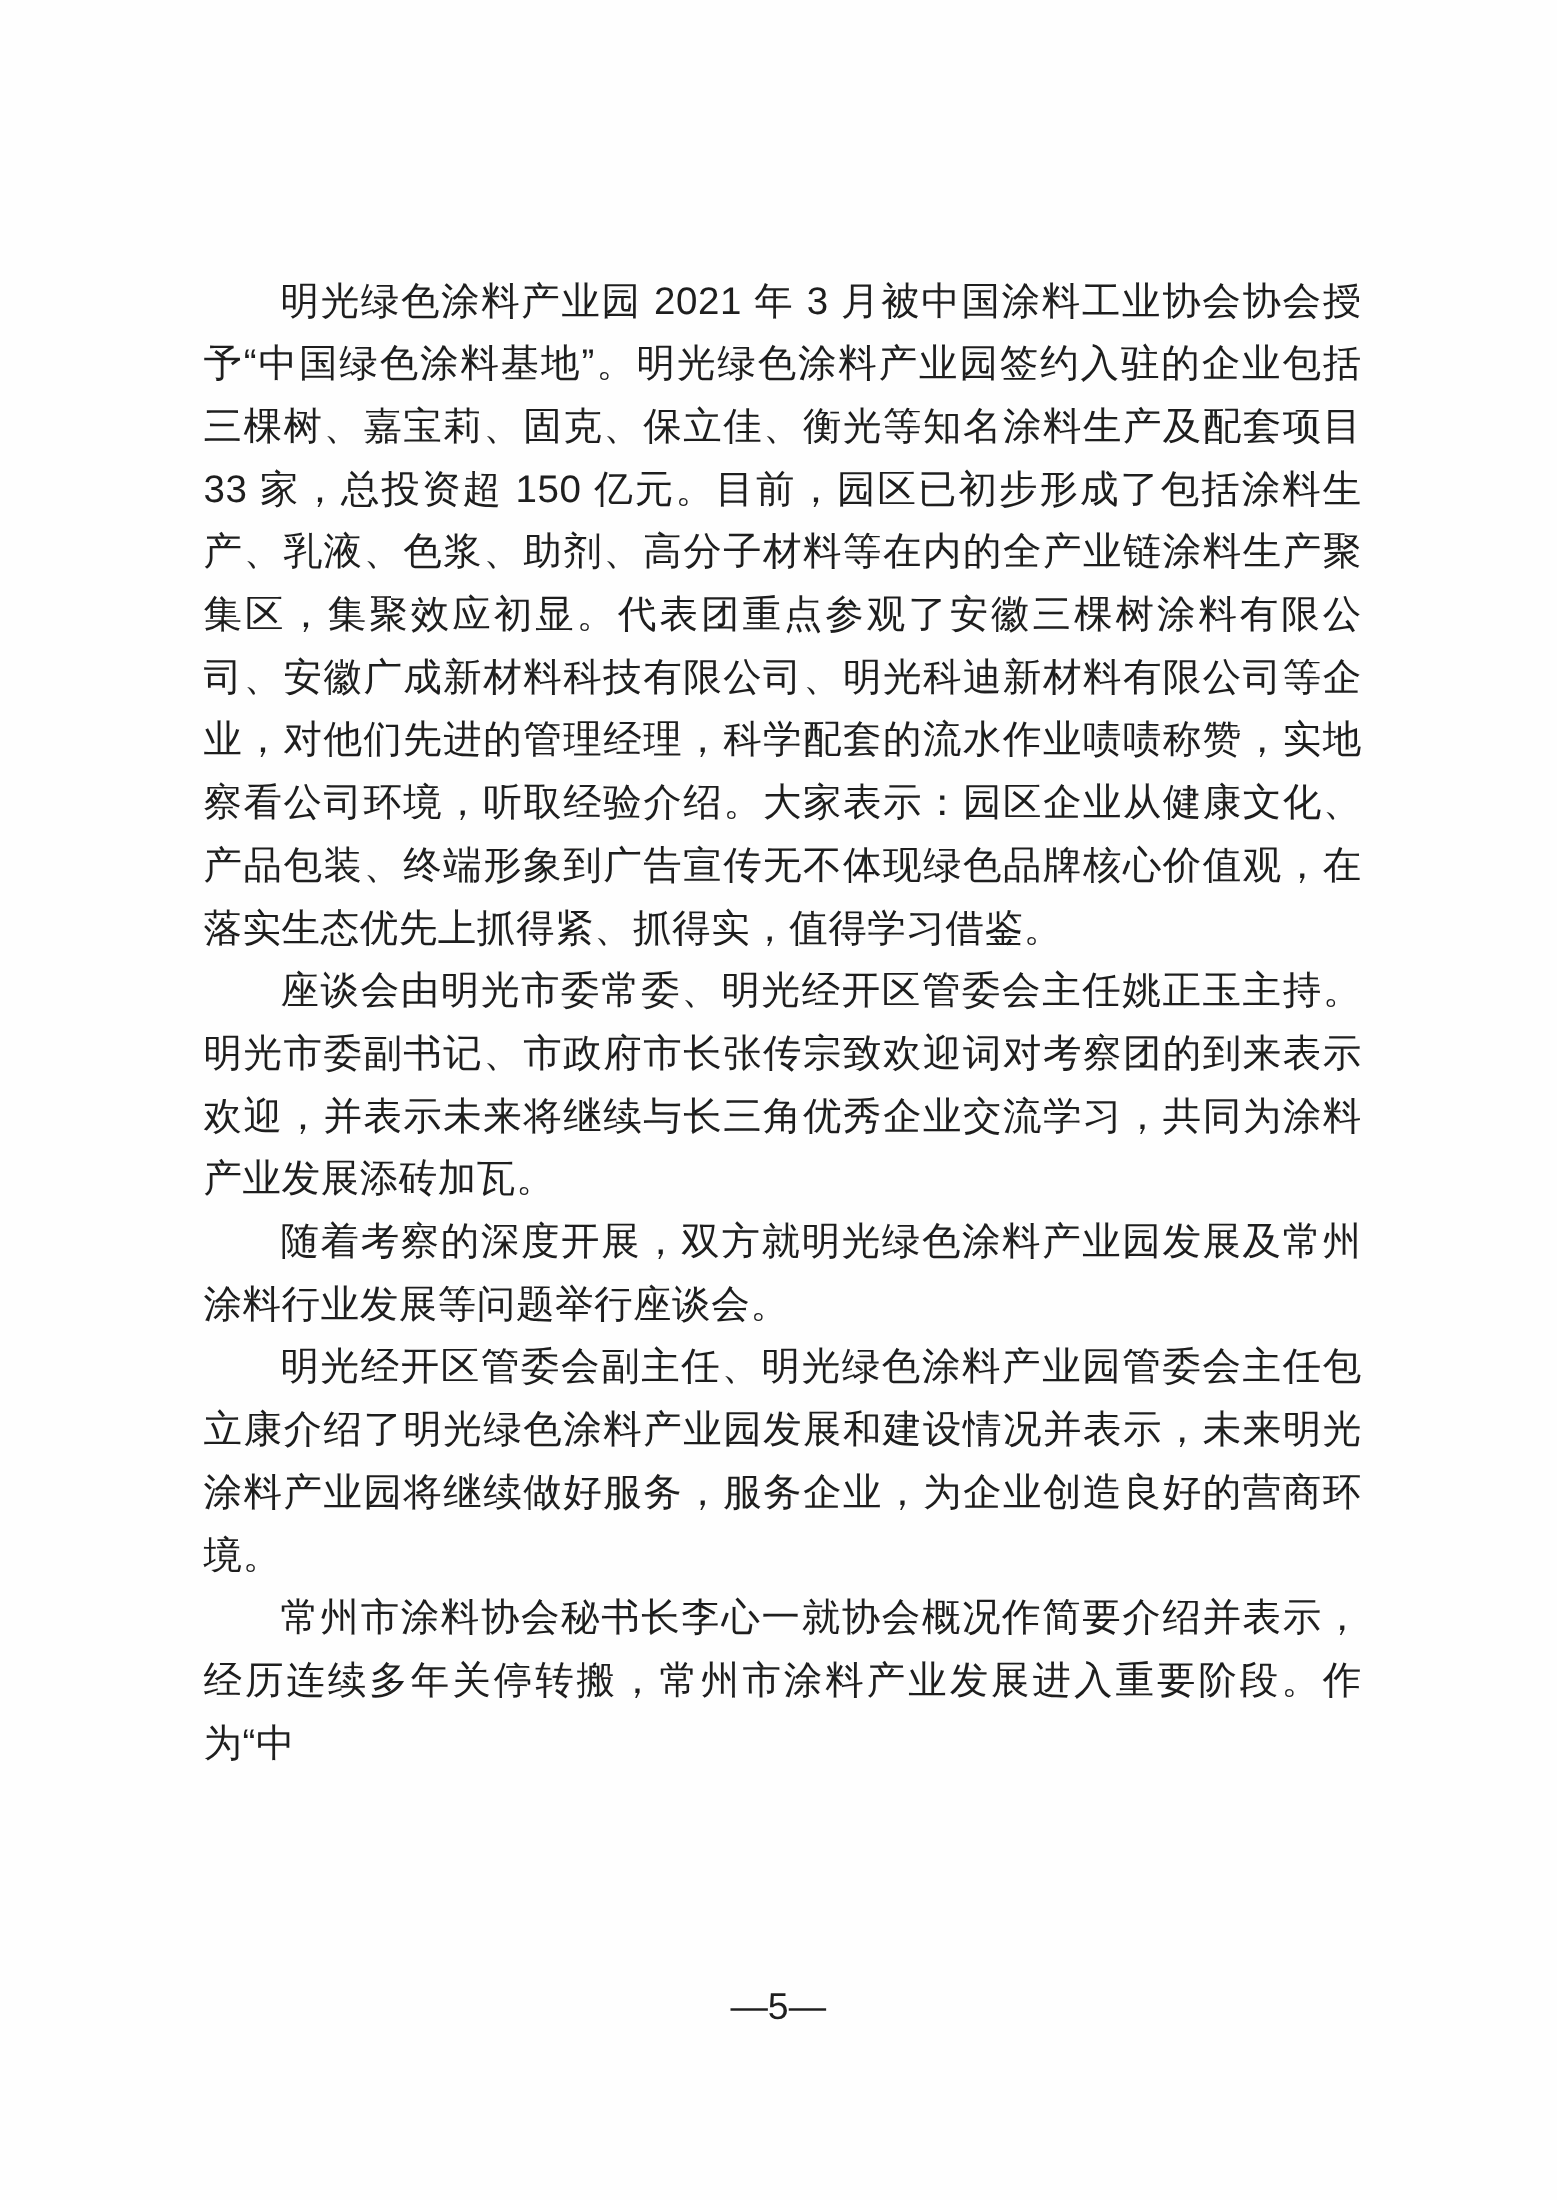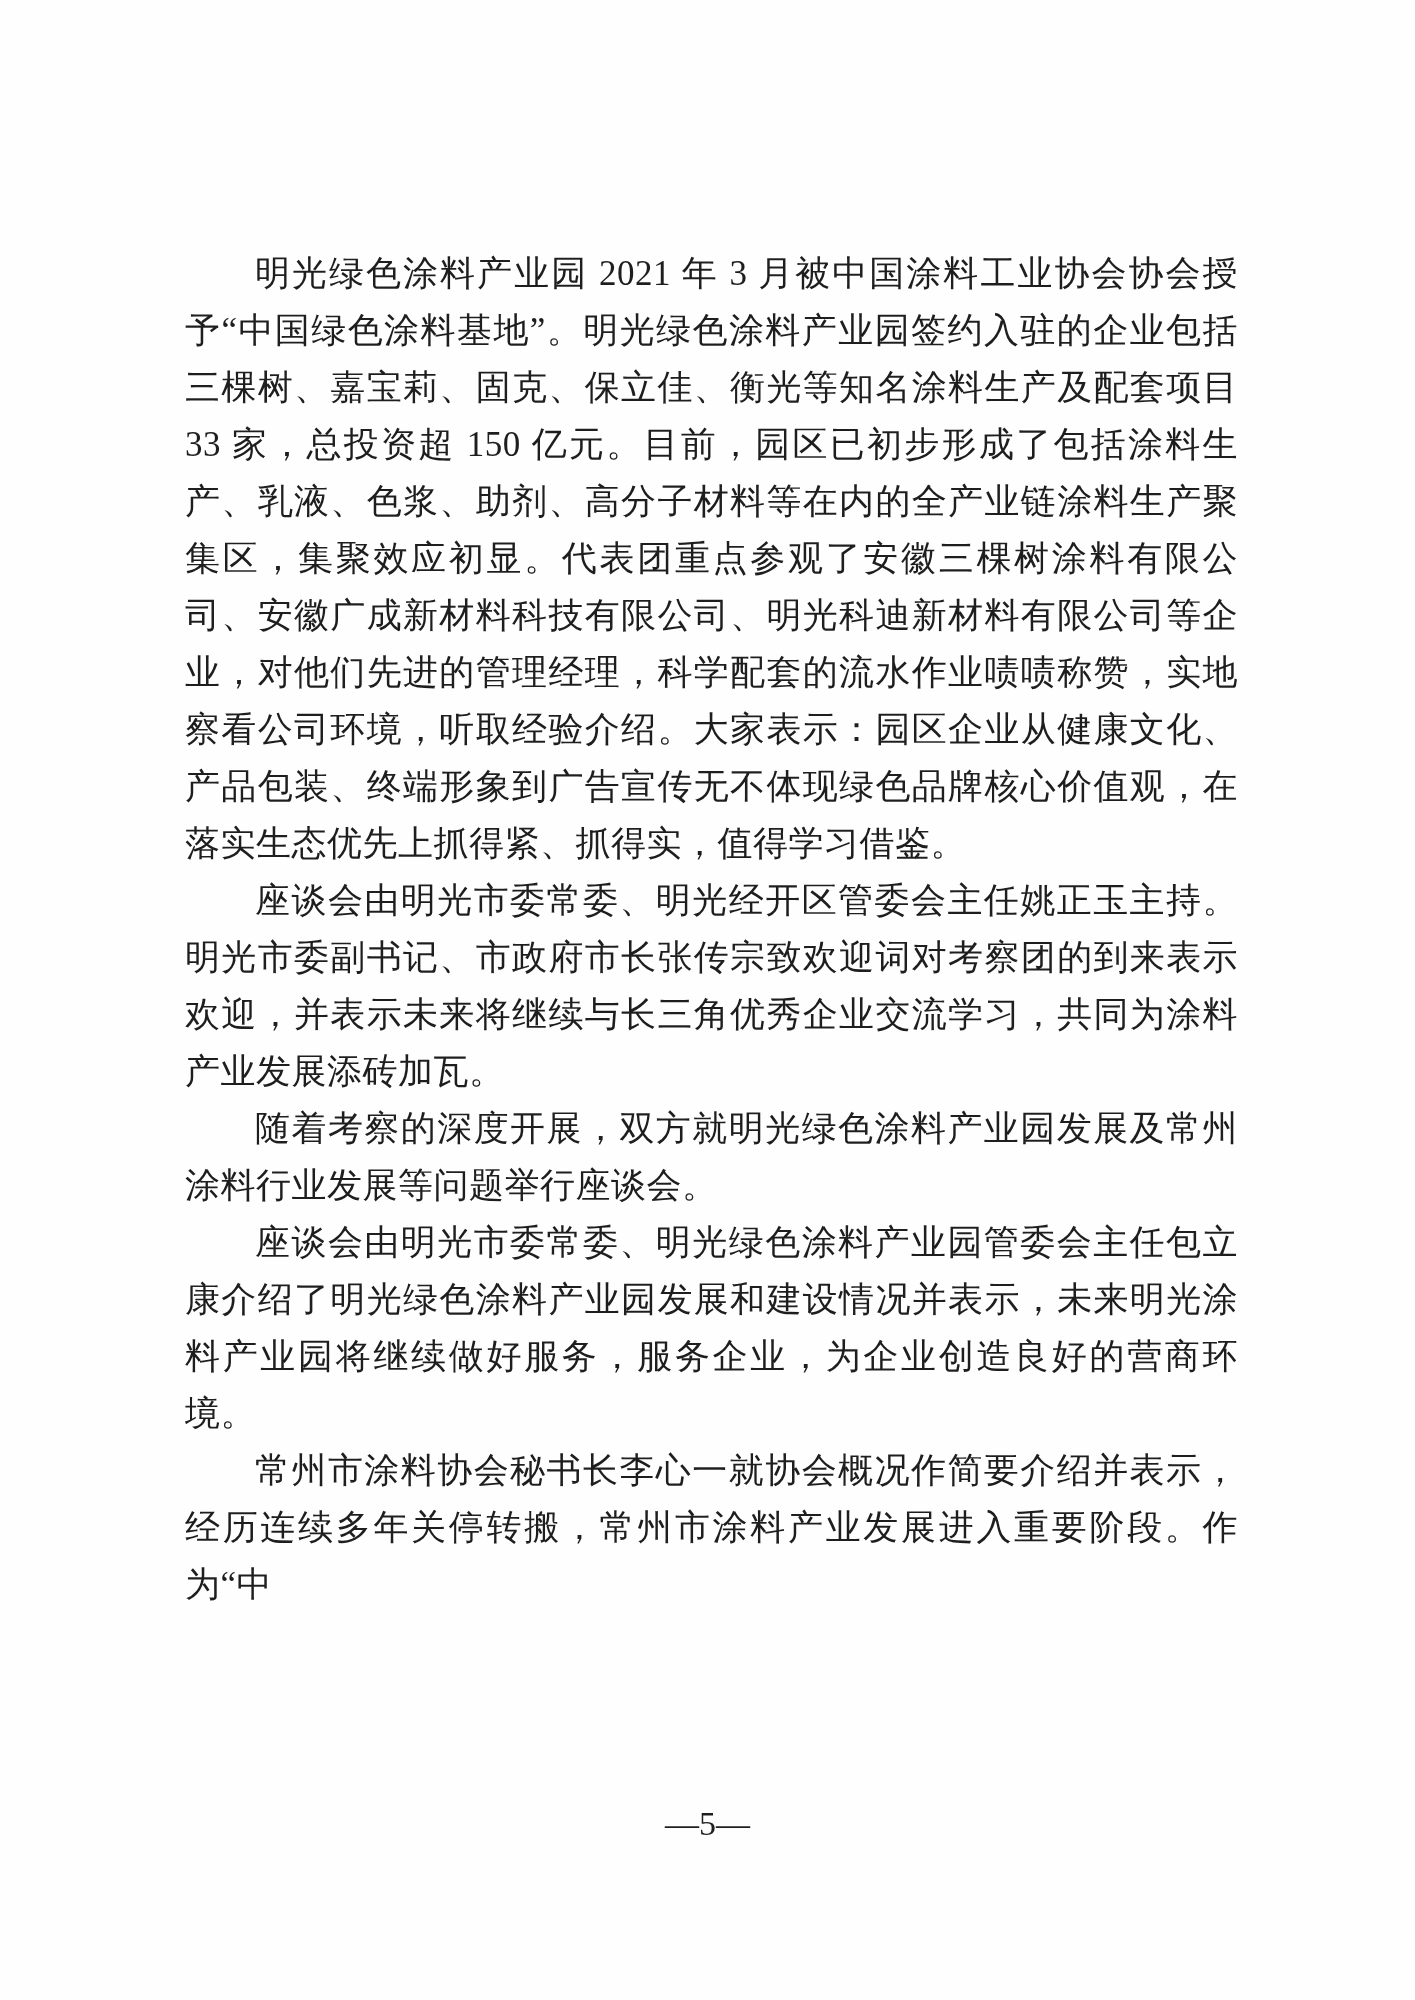--- a/index.html
+++ b/index.html
@@ -6,21 +6,21 @@
     margin: 0;
     padding: 0;
     background: #ffffff;
   }
   .page {
     position: relative;
     width: 1415px;
     height: 2000px;
     background: #fefefe;
     overflow: hidden;
-    font-family: Liberation Serif, serif;
+    font-family: Liberation Sans, sans-serif;
   }
   .text-block {
     position: absolute;
     left: 185px;
     top: 245px;
     width: 1053px;
     color: #1e1e1e;
   }
   .text-block p {
     margin: 0;
@@ -45,19 +45,19 @@
 </style>
 </head>
 <body>
 
 <div class="page">
 
   <div class="text-block">
     <p>明光绿色涂料产业园 2021 年 3 月被中国涂料工业协会协会授予“中国绿色涂料基地”。明光绿色涂料产业园签约入驻的企业包括三棵树、嘉宝莉、固克、保立佳、衡光等知名涂料生产及配套项目 33 家，总投资超 150 亿元。目前，园区已初步形成了包括涂料生产、乳液、色浆、助剂、高分子材料等在内的全产业链涂料生产聚集区，集聚效应初显。代表团重点参观了安徽三棵树涂料有限公司、安徽广成新材料科技有限公司、明光科迪新材料有限公司等企业，对他们先进的管理经理，科学配套的流水作业啧啧称赞，实地察看公司环境，听取经验介绍。大家表示：园区企业从健康文化、产品包装、终端形象到广告宣传无不体现绿色品牌核心价值观，在落实生态优先上抓得紧、抓得实，值得学习借鉴。</p>
     <p>座谈会由明光市委常委、明光经开区管委会主任姚正玉主持。明光市委副书记、市政府市长张传宗致欢迎词对考察团的到来表示欢迎，并表示未来将继续与长三角优秀企业交流学习，共同为涂料产业发展添砖加瓦。</p>
     <p>随着考察的深度开展，双方就明光绿色涂料产业园发展及常州涂料行业发展等问题举行座谈会。</p>
-    <p>座谈会由明光市委常委、明光绿色涂料产业园管委会主任包立康介绍了明光绿色涂料产业园发展和建设情况并表示，未来明光涂料产业园将继续做好服务，服务企业，为企业创造良好的营商环境。</p>
+    <p>明光经开区管委会副主任、明光绿色涂料产业园管委会主任包立康介绍了明光绿色涂料产业园发展和建设情况并表示，未来明光涂料产业园将继续做好服务，服务企业，为企业创造良好的营商环境。</p>
     <p>常州市涂料协会秘书长李心一就协会概况作简要介绍并表示，经历连续多年关停转搬，常州市涂料产业发展进入重要阶段。作为“中</p>
   </div>
 
   <div class="page-footer">—5—</div>
 
 </div>
 
 </body></html>

